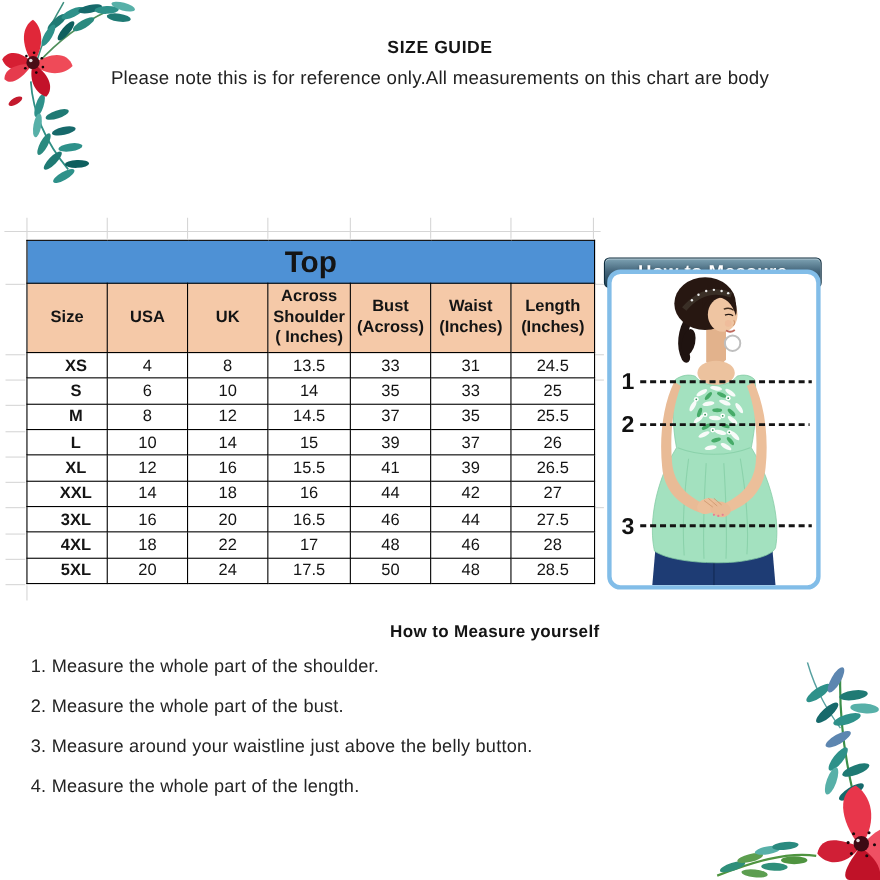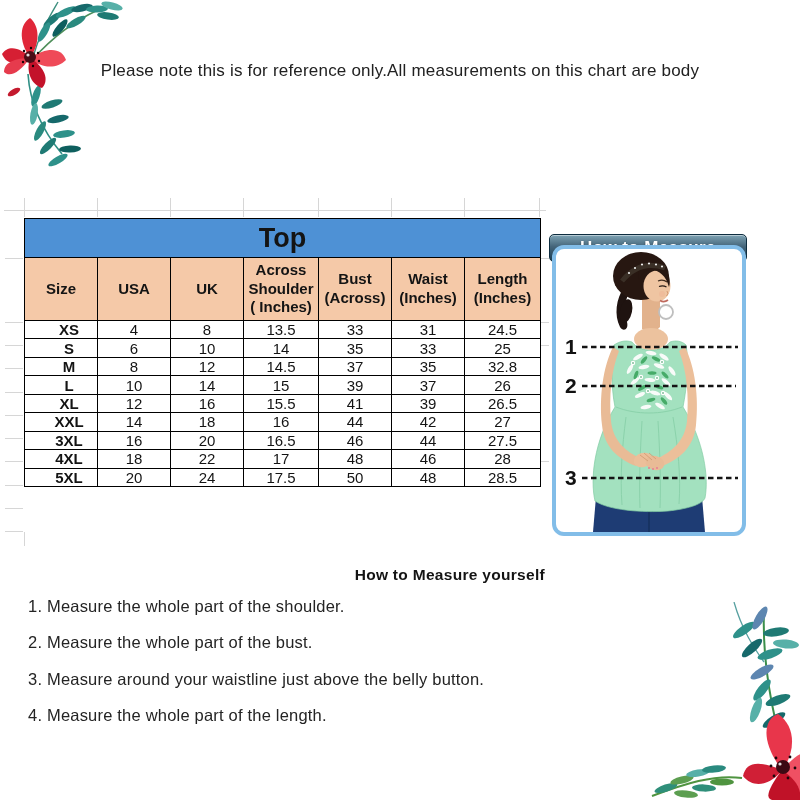--- a/index.html
+++ b/index.html
@@ -14,21 +14,21 @@
     position:absolute; top:35px; left:0; width:800px; text-align:center;
     font-size:16px; font-weight:bold; letter-spacing:.5px; color:#141414;
   }
   .page-note {
     position:absolute; top:59px; left:0; width:800px; text-align:center;
     font-size:17px; line-height:23px; letter-spacing:.2px; color:#212121;
   }
 
   
   .size-table {
-    position:absolute; left:24px; top:218px; width:516px; height:269px;
+    position:absolute; left:24px; top:218px; width:516px; height:313px;
     border-collapse:collapse; table-layout:fixed; background:#fff;
   }
   .size-table th, .size-table td {
     border:1.4px solid #000; text-align:center; vertical-align:middle;
     padding:0; color:#141414;
   }
   .table-title-cell {
     background:var(--table-title-bg,#4e91d5);
     font-size:27px; font-weight:600; height:38px; color:#10151c;
   }
@@ -179,20 +179,21 @@
       <circle cx="164" cy="156" r="1.4" fill="#1a070b"></circle>
         <circle cx="178" cy="155" r="1.4" fill="#1a070b"></circle>
       <circle cx="183" cy="166" r="1.4" fill="#1a070b"></circle>
         <circle cx="176" cy="176" r="1.4" fill="#1a070b"></circle>
       <circle cx="162" cy="174" r="1.4" fill="#1a070b"></circle>
         <circle cx="159" cy="164" r="1.4" fill="#1a070b"></circle>
       <circle cx="168" cy="162" r="1.6" fill="#ffffff" opacity=".85"></circle>
     </g>
   </svg>
 
+  <div class="page-title">SIZE GUIDE</div>
   <div class="page-note">
     <div>Please note this is for reference only.All measurements on this chart are body</div>
   </div>
 
   <table class="size-table">
     <colgroup>
       <col style="width:73px">
         <col style="width:73px">
         <col style="width:73px">
       <col style="width:75px">
@@ -233,21 +234,21 @@
           <td>33</td>
           <td>25</td>
         </tr>
         <tr>
           <td class="size-cell">M</td>
           <td>8</td>
           <td>12</td>
           <td>14.5</td>
           <td>37</td>
           <td>35</td>
-          <td>32.8</td>
+          <td>25.5</td>
         </tr>
         <tr>
           <td class="size-cell">L</td>
           <td>10</td>
           <td>14</td>
           <td>15</td>
           <td>39</td>
           <td>37</td>
           <td>26</td>
         </tr>

